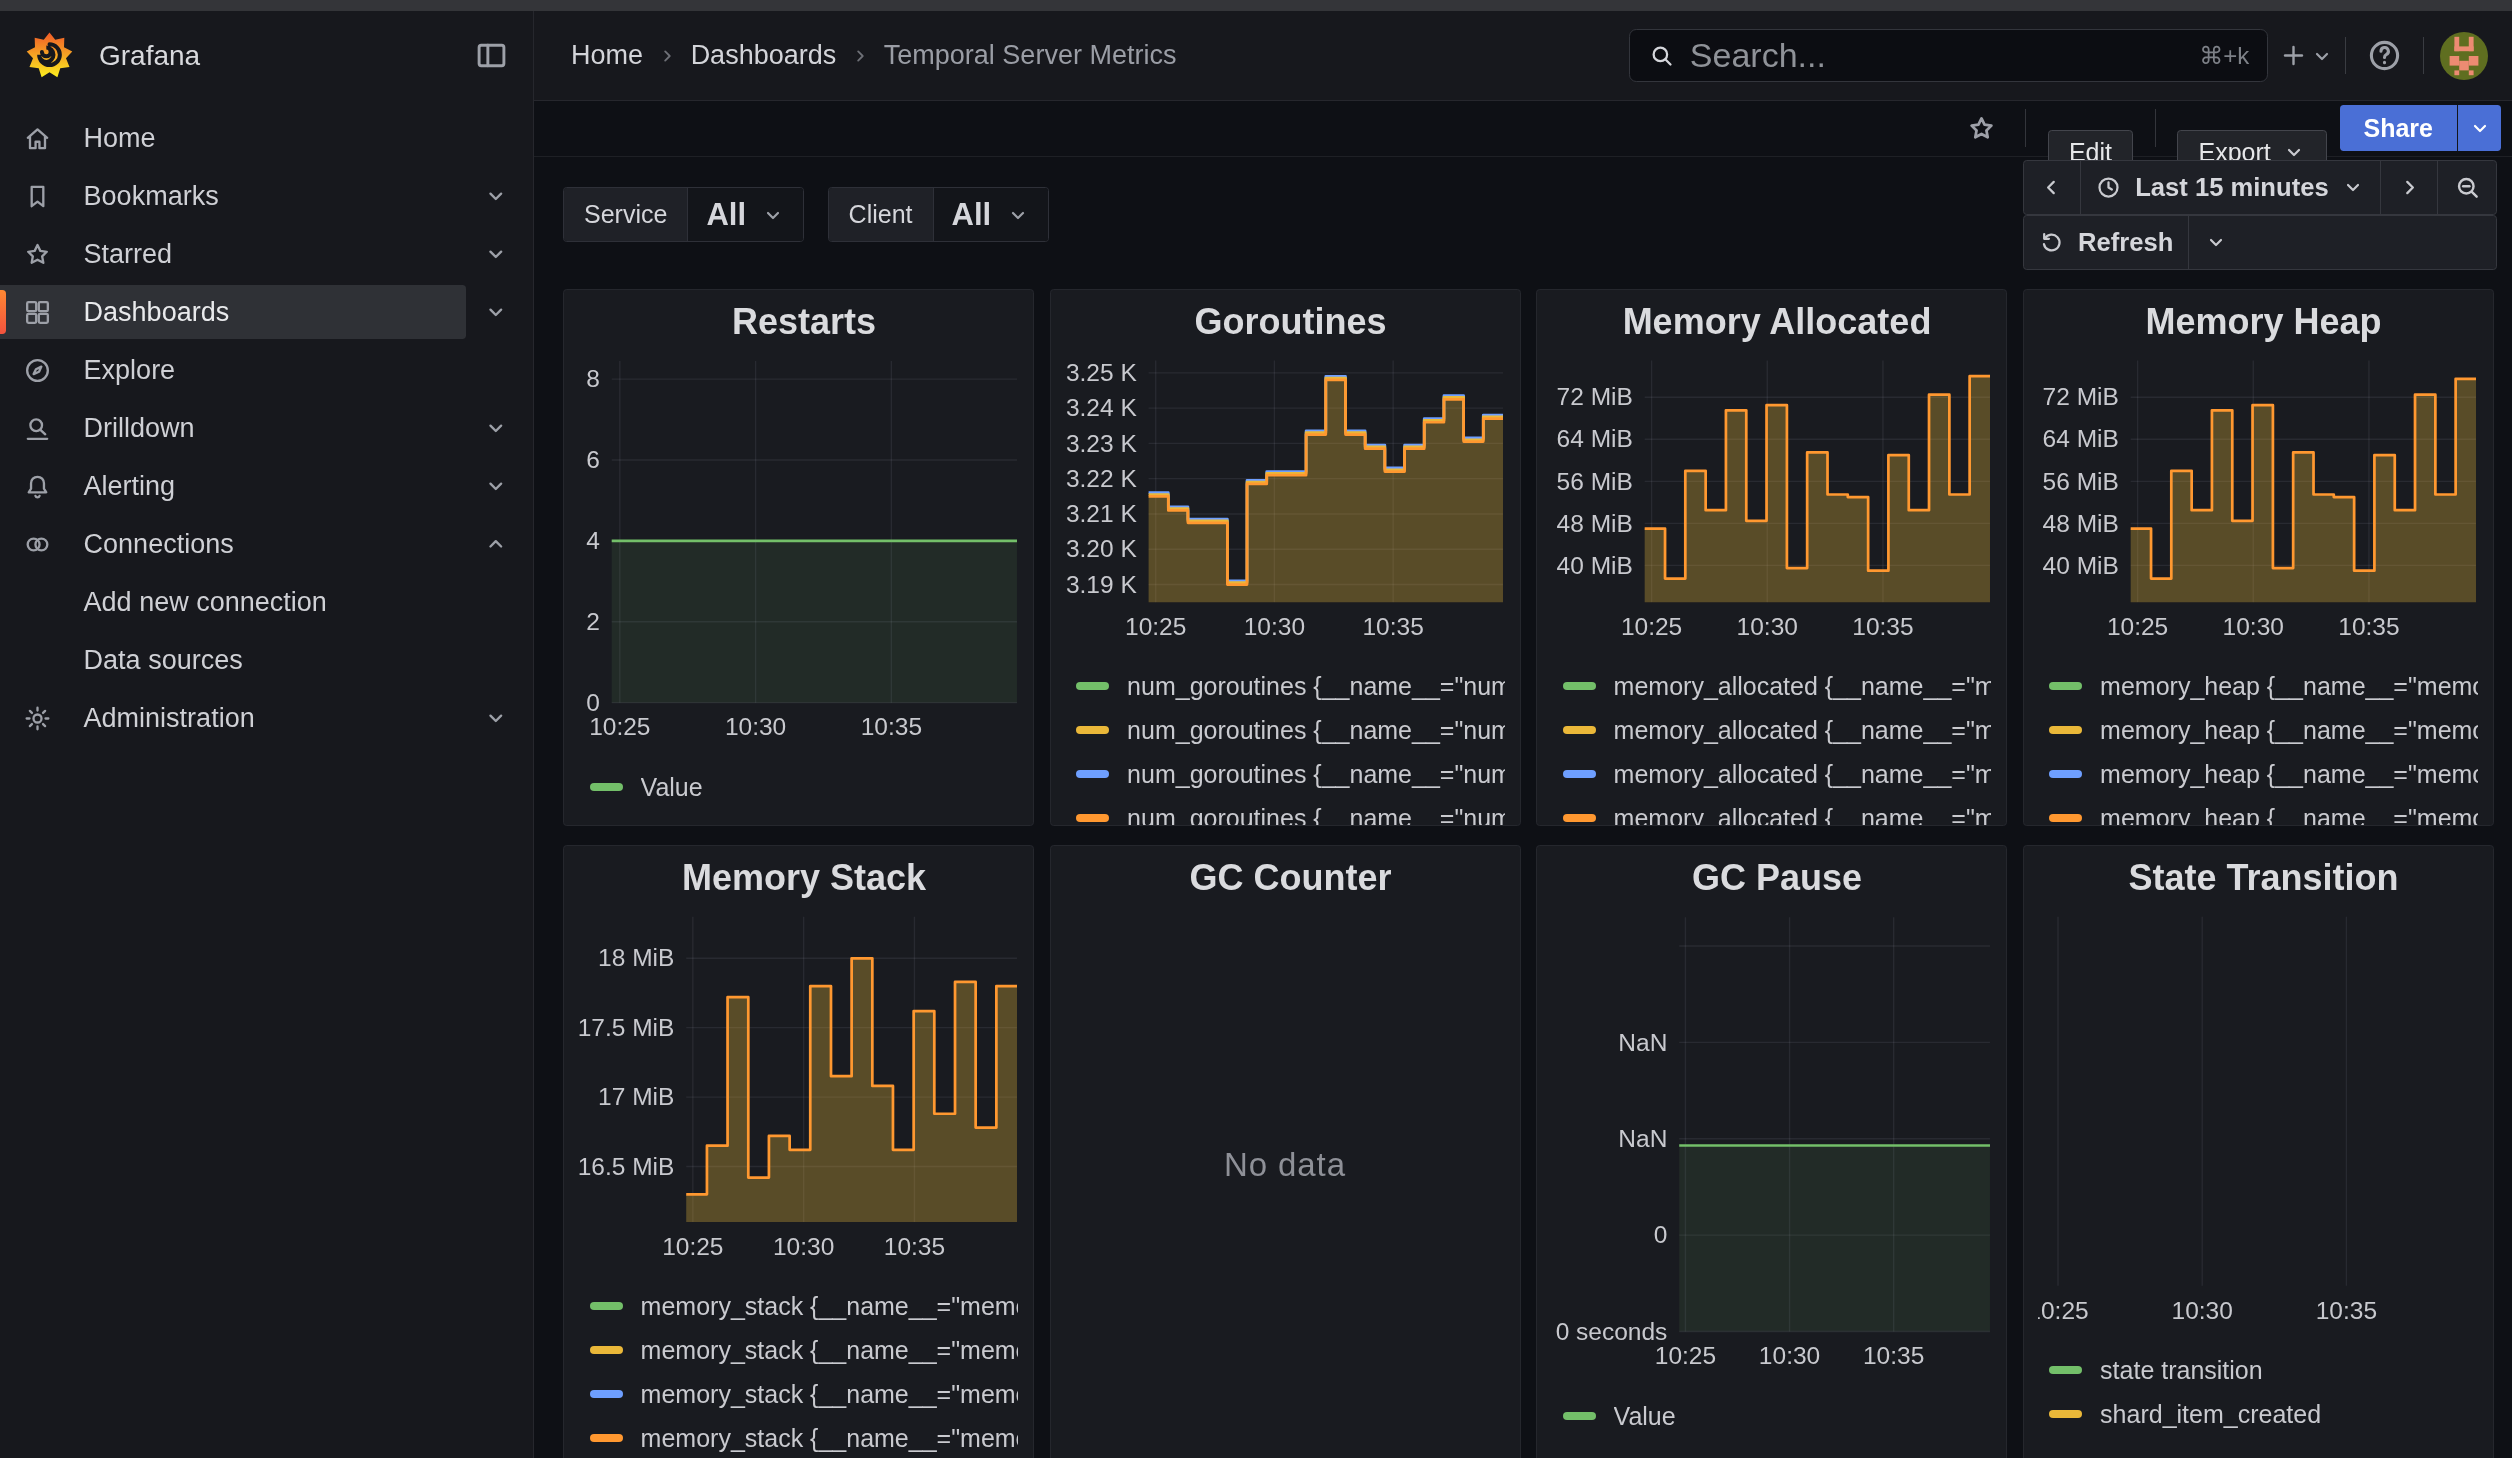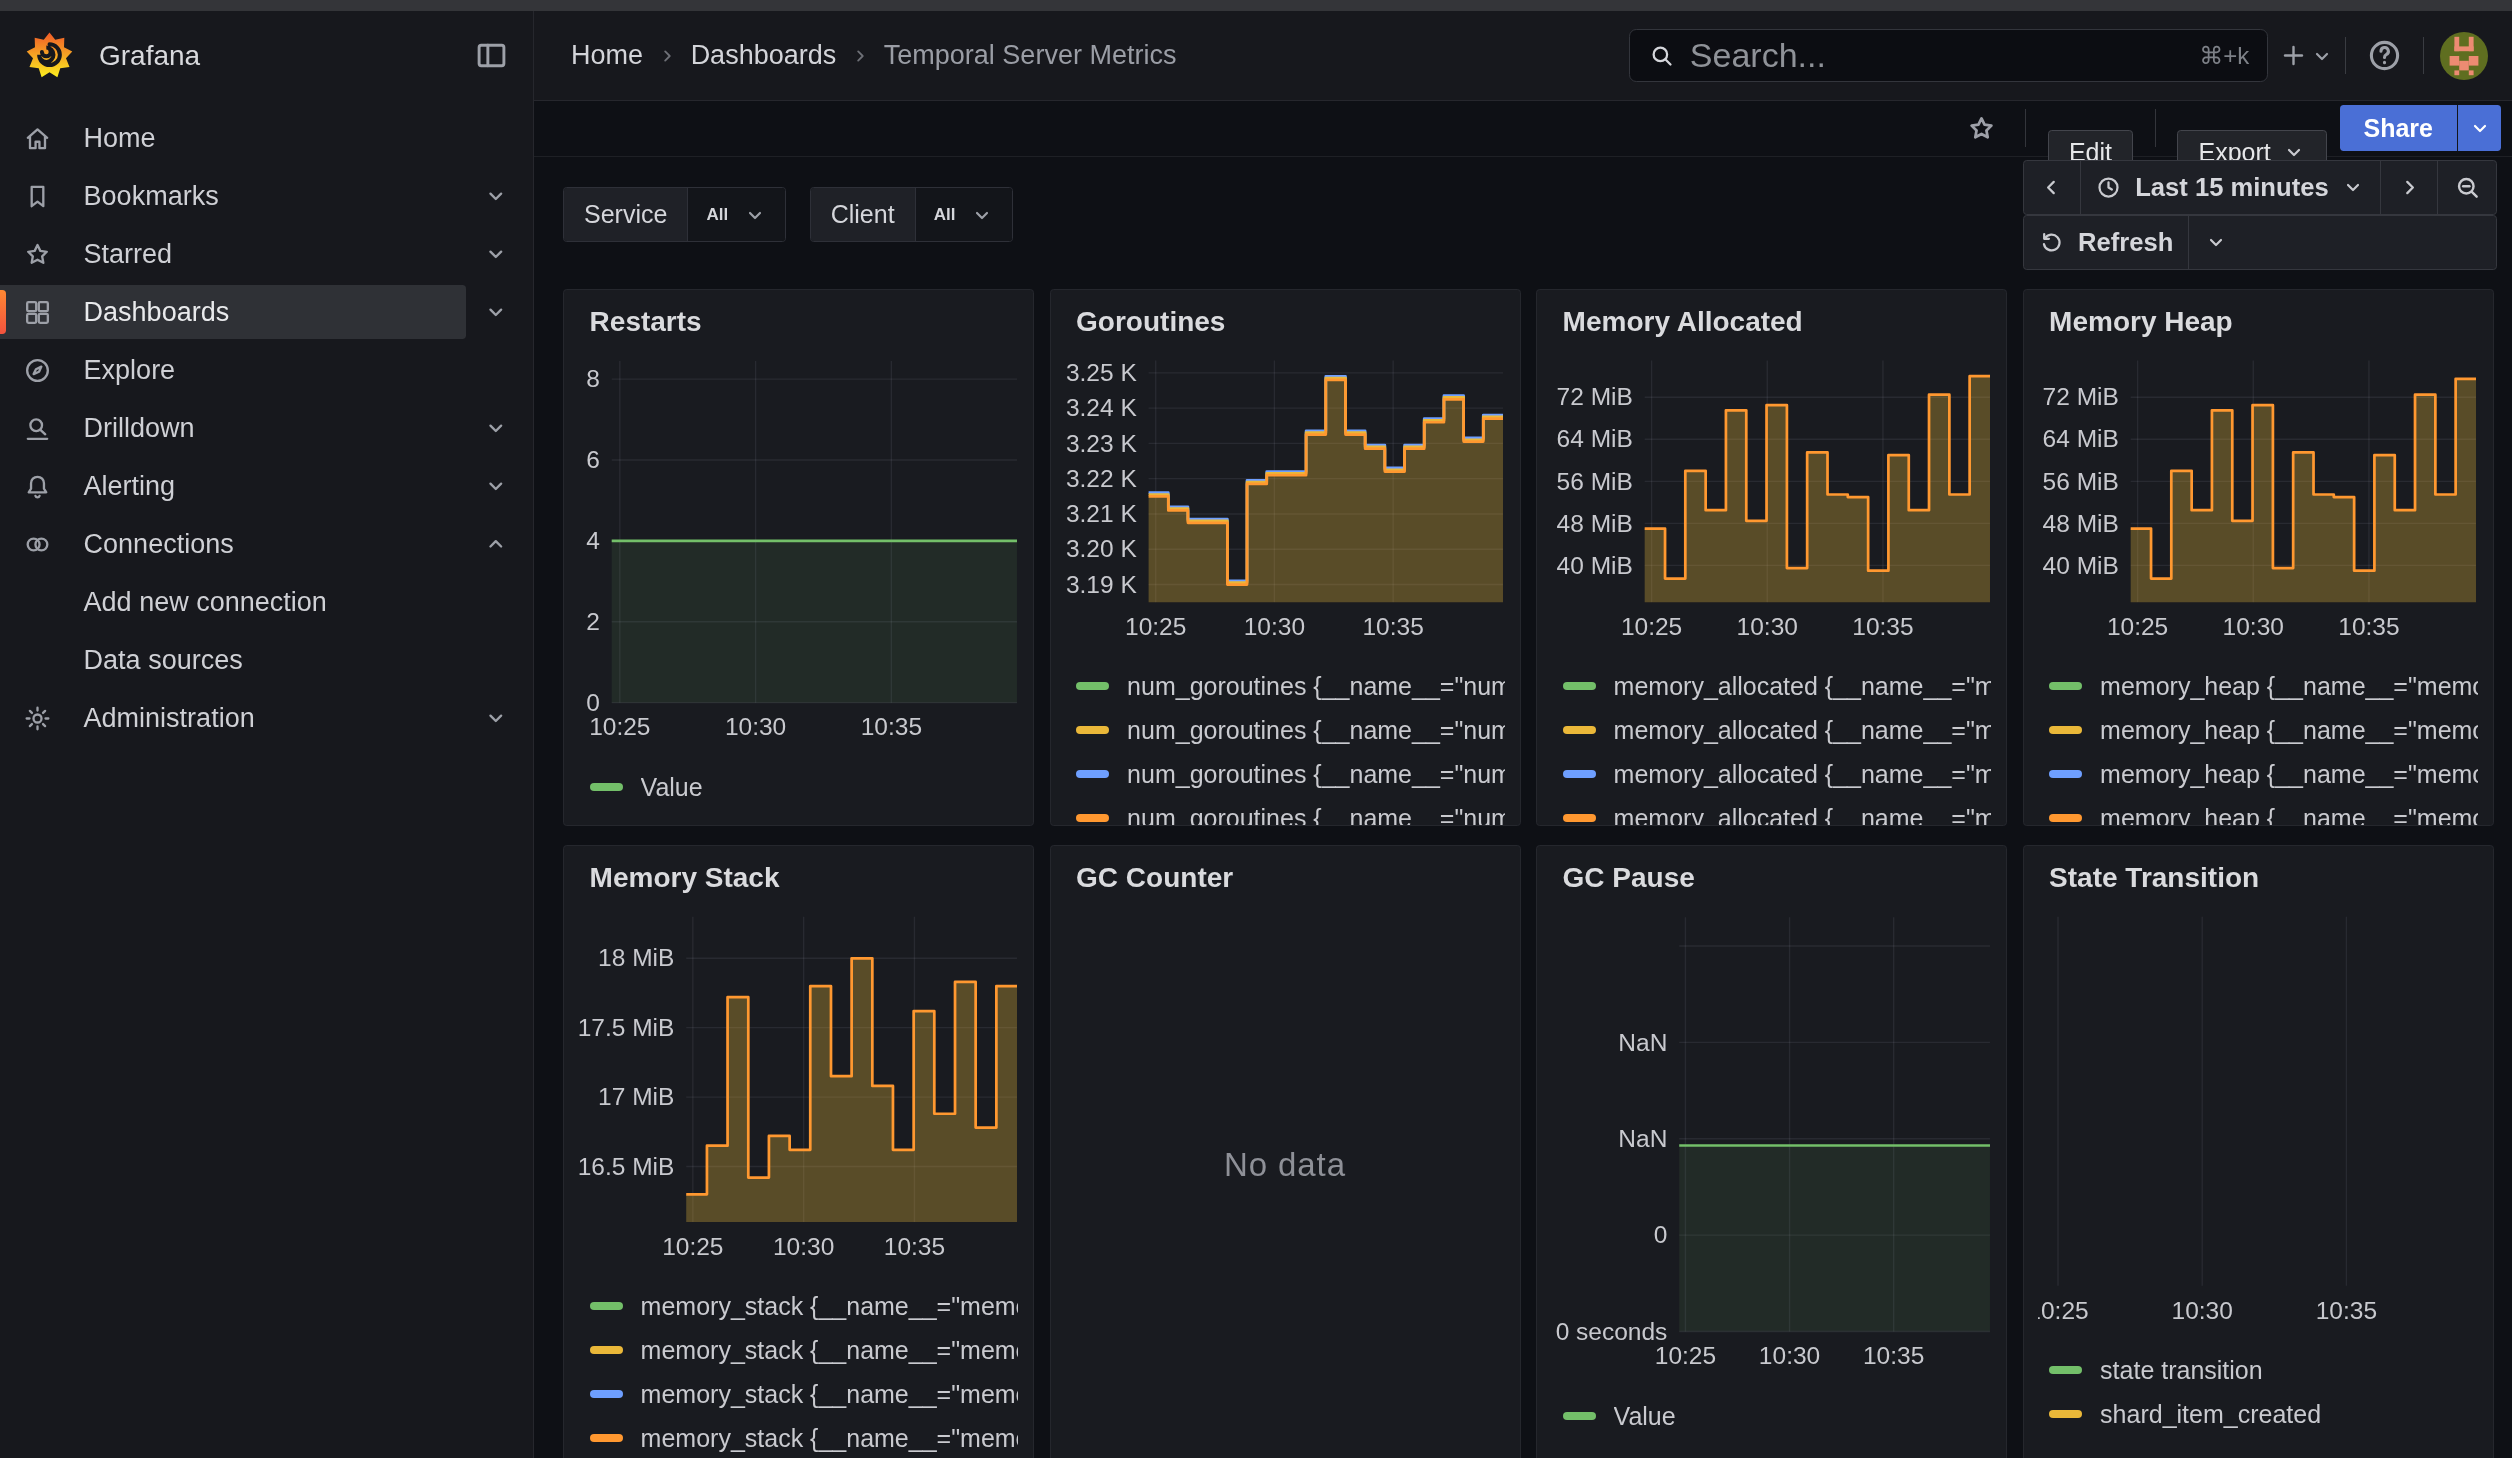--- a/index.html
+++ b/index.html
@@ -57,35 +57,35 @@
   .btn-share-chev{width:44px;height:46px;background:#4a6fd6;border:none;border-left:1.8px solid #14151b;
        border-radius:0 3.7px 3.7px 0;display:flex;align-items:center;justify-content:center;color:#fff;cursor:pointer;}
   .content{flex:1;padding:30px 14.6px 0 29px;overflow:hidden;box-sizing:border-box;}
   
   .filter-row{display:flex;align-items:center;height:55px;margin-bottom:47px;}
   .var-group{display:flex;gap:24px;}
   .var-control{display:flex;height:53px;border:0.9px solid #2e3038;border-radius:3.7px;overflow:hidden;cursor:pointer;}
   .var-label{padding:0 20px;display:flex;align-items:center;background:#1f2127;font-size:25px;
              color:#d5d6db;border-right:0.9px solid #2e3038;}
   .var-value{padding:0 18px;display:flex;align-items:center;gap:14.6px;background:#13151a;
-             font-size:17px;font-weight:600;color:#d5d6db;}
+             font-size:31px;font-weight:600;color:#d5d6db;}
   .var-value .bchev{display:flex;color:#9da0a8;}
   .time-cluster{margin-left:auto;display:flex;flex-direction:column;}
   .tgroup{display:flex;height:53px;border:0.9px solid #35373e;border-radius:3.7px;background:#1e2026;overflow:hidden;}
   .tseg{display:flex;align-items:center;gap:12.8px;padding:0 14.6px;border-right:0.9px solid #35373e;
         color:#d5d6db;cursor:pointer;}
   .tseg:last-child{border-right:none;}
   .tseg .lbl{font-size:25.6px;font-weight:600;}
   .tseg .ticon{display:flex;color:#c9cacf;}
   
   .grid{display:grid;grid-template-columns:repeat(4,471px);grid-template-rows:537px 639px;gap:19px 15.5px;}
   .panel{position:relative;background:#191b20;border:0.9px solid #25272d;border-radius:3.7px;
          box-sizing:border-box;padding:12.8px 14.6px 0 14.6px;overflow:hidden;}
-  .panel-title{margin:0 0 9px 11px;font-size:28px;font-weight:600;color:#dadbde;height:37px;
-               line-height:37px;cursor:pointer;}
+  .panel-title{margin:0 0 9px 11px;font-size:36px;font-weight:600;color:#dadbde;height:37px;
+               line-height:37px;cursor:pointer;text-align:center;}
   .chart{display:block;width:100%;overflow:visible;}
   .chart.clip{overflow:hidden;}
   .tick{fill:#c8c9ce;font-size:27px;font-family:"Liberation Sans",sans-serif;}
   .legend{margin:14.6px 0 0 11px;}
   .legend-row{height:44px;display:flex;align-items:center;cursor:pointer;}
   .dash{width:33px;height:8.2px;border-radius:4.6px;flex:none;margin-right:18px;}
   .legend-label{font-size:25px;color:#c9cacf;white-space:nowrap;overflow:hidden;}
   .no-data{position:absolute;inset:0;display:flex;align-items:center;justify-content:center;
            font-size:33px;color:#8e9097;letter-spacing:0.9px;}
   svg.ic{display:block;}

